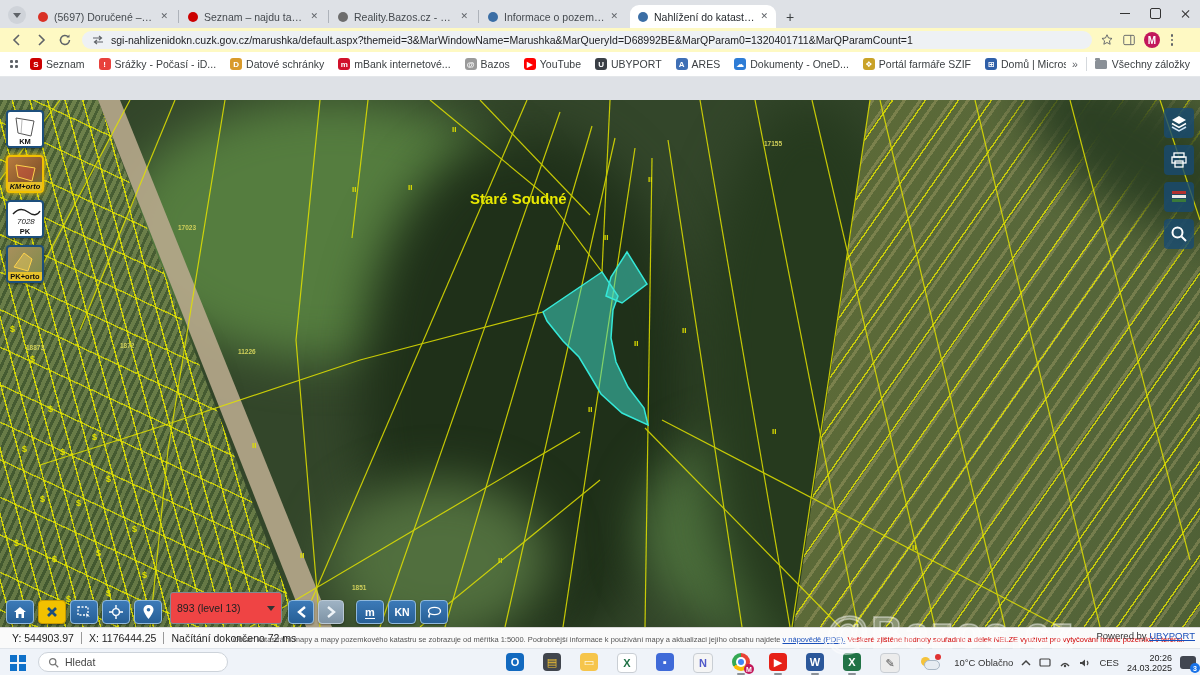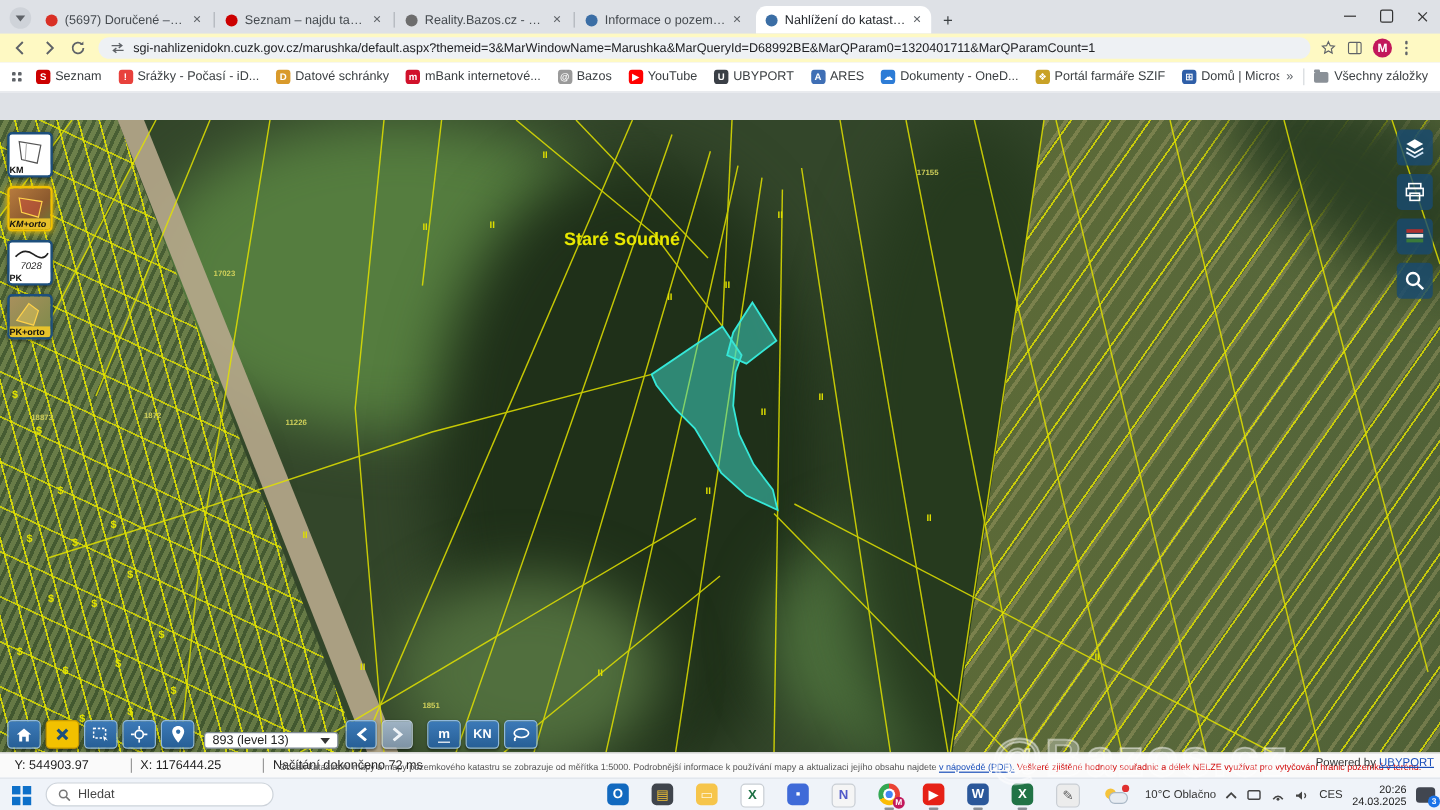--- a/index.html
+++ b/index.html
@@ -61,34 +61,34 @@
   #right-field{position:absolute;left:760px;top:0;width:440px;height:548px;
     clip-path:polygon(25% 0,100% 0,100% 100%,7% 100%);
     background:
       repeating-linear-gradient(125deg, rgba(228,228,0,.8) 0 1.4px, transparent 1.4px 27px),
       repeating-linear-gradient(125deg, rgba(205,190,130,.28) 0 3px, transparent 3px 13px),
       linear-gradient(100deg,#5e6b36,#57673a 60%,#4f6036);}
   #map-svg{position:absolute;left:0;top:-100px;width:1200px;height:675px;pointer-events:none;}
   
   .layerbtn{position:absolute;left:6px;width:38px;height:38px;border:2px solid #1d4f7c;border-radius:4px;background:#fff;box-sizing:border-box;overflow:hidden;box-shadow:0 1px 3px rgba(0,0,0,.5);}
   .layerbtn .pic{position:absolute;inset:0;}
-  .layerbtn .lbl{position:absolute;left:0;right:0;bottom:0;font-size:7.5px;font-weight:bold;color:#111;background:rgba(255,255,255,.85);line-height:9px;}
+  .layerbtn .lbl{position:absolute;left:0;right:0;bottom:0;font-size:7.5px;font-weight:bold;color:#111;text-align:center;background:rgba(255,255,255,.85);line-height:9px;}
   .layerbtn.orto .lbl{background:rgba(240,200,40,.92);}
   .layerbtn.active{border-color:#f2c100;box-shadow:0 0 5px #f2c100;font-style:italic;}
   .rtool{position:absolute;right:6px;width:30px;height:30px;background:rgba(23,74,115,.78);border-radius:4px;display:flex;align-items:center;justify-content:center;}
   .mbtn{position:absolute;height:24px;background:linear-gradient(#3c7ab8,#275f96);border:1px solid #8fb8dc;border-radius:4px;display:flex;align-items:center;justify-content:center;color:#fff;box-shadow:0 1px 2px rgba(0,0,0,.4);box-sizing:border-box;}
   .mbtn.sel{background:#f2c100;border-color:#c79a00;}
   .mbtn.dis{background:linear-gradient(#9fb3c4,#7e93a5);border-color:#b9c8d4;}
-  #scale-select{position:absolute;left:170px;bottom:3px;width:112px;height:14px;background:#ffffff;border:1px solid #7f8a94;border-radius:3px;display:flex;align-items:center;font-size:10.5px;color:#222;padding:0 6px;box-sizing:border-box;}
+  #scale-select{position:absolute;left:170px;bottom:3px;width:112px;height:32px;background:#ef4444;border:1px solid #7f8a94;border-radius:3px;display:flex;align-items:center;font-size:10.5px;color:#222;padding:0 6px;box-sizing:border-box;}
   #scale-select .caret{margin-left:auto;width:0;height:0;border-left:4px solid transparent;border-right:4px solid transparent;border-top:5px solid #333;}
   
   #statusbar{position:absolute;left:0;top:627px;width:1200px;height:21px;background:#fafafa;border-top:1px solid #d8d8d8;}
   #coords{position:absolute;left:5px;top:4px;font-size:10.5px;color:#222;display:flex;}
   #coords span{padding:0 7px;}
-  #coords span + span{border-left:1px solid #999;margin-left:28px;}
+  #coords span + span{border-left:1px solid #999;}
   #disclaimer{position:absolute;left:233px;top:7px;font-size:7.5px;color:#555;white-space:nowrap;}
   #disclaimer .lnk{color:#1a4fba;text-decoration:underline;}
   #disclaimer .warn{color:#d00000;}
   #powered{position:absolute;right:5px;top:2px;font-size:9.5px;color:#333;}
   #powered .brand{color:#1a4fba;text-decoration:underline;}
   
   #taskbar{position:absolute;left:0;top:648px;width:1200px;height:27px;background:#eff3f9;border-top:1px solid #dfe4ea;}
   #startbtn{position:absolute;left:10px;top:6px;display:grid;grid-template-columns:7px 7px;grid-gap:1.5px;}
   #startbtn i{width:7px;height:7px;background:#0e70c9;}
   #tb-search{position:absolute;left:38px;top:3px;width:190px;height:20px;background:#fff;border:1px solid #cdd3da;border-radius:11px;display:flex;align-items:center;gap:6px;padding:0 9px;box-sizing:border-box;font-size:10.5px;color:#444;}

